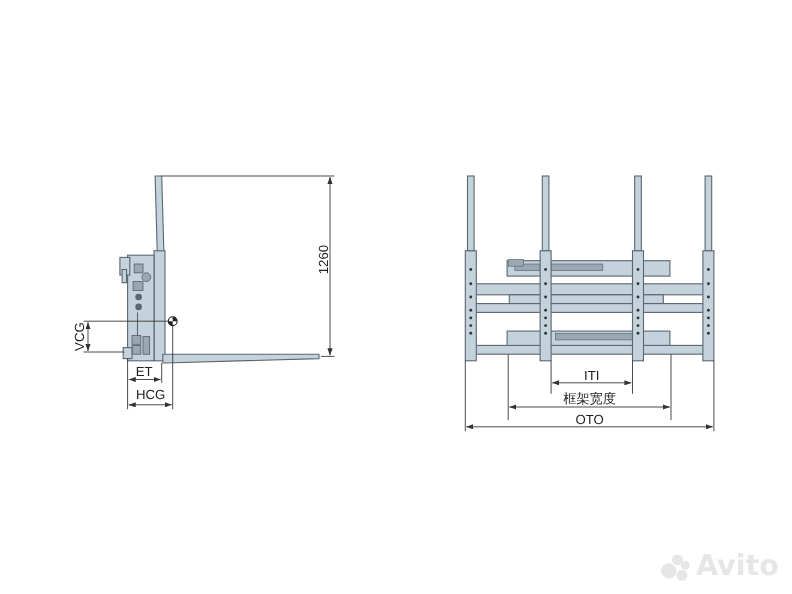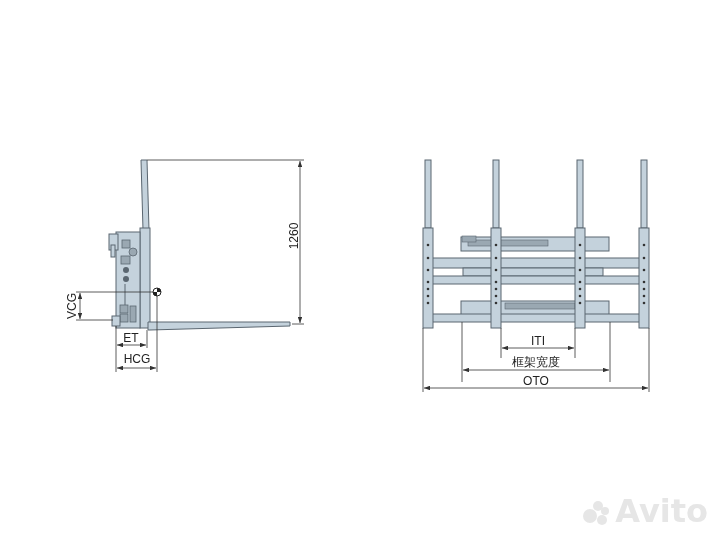--- a/index.html
+++ b/index.html
@@ -1,20 +1,20 @@
 <!DOCTYPE html>
 <html><head>
 <meta charset="utf-8">
 <style>
   html, body { margin:0; padding:0; background:#ffffff; }
   body { width:720px; height:540px; position:relative; overflow:hidden; font-family:"Liberation Sans", sans-serif; }
   svg { position:absolute; left:0; top:0; }
   .lbl { font-family:"Liberation Sans", sans-serif; fill:#222; }
   .cjk { font-family:"DejaVu Sans", sans-serif; fill:#222; }
-  .wm { position:absolute; right:12px; bottom:10px; color:#e6e6e6; font-family:"DejaVu Sans", sans-serif; font-weight:bold; font-size:32px; letter-spacing:0px; }
+  .wm { position:absolute; right:12px; bottom:10px; color:#e6e6e6; font-family:"DejaVu Sans", sans-serif; font-weight:bold; font-size:26px; letter-spacing:0px; }
   .wm .dots { display:inline-block; position:relative; width:30px; height:24px; vertical-align:middle; margin-right:2px; }
   .wm .dots i { position:absolute; border-radius:50%; background:#e6e6e6; }
 </style>
 </head>
 <body>
 
 <svg width="720" height="540" viewBox="0 0 720 540">
   <defs>
     <marker id="arr" markerWidth="8" markerHeight="6" refX="8" refY="3" orient="auto-start-reverse">
       <path d="M0,0 L8,3 L0,6 Z" fill="#333"></path>

